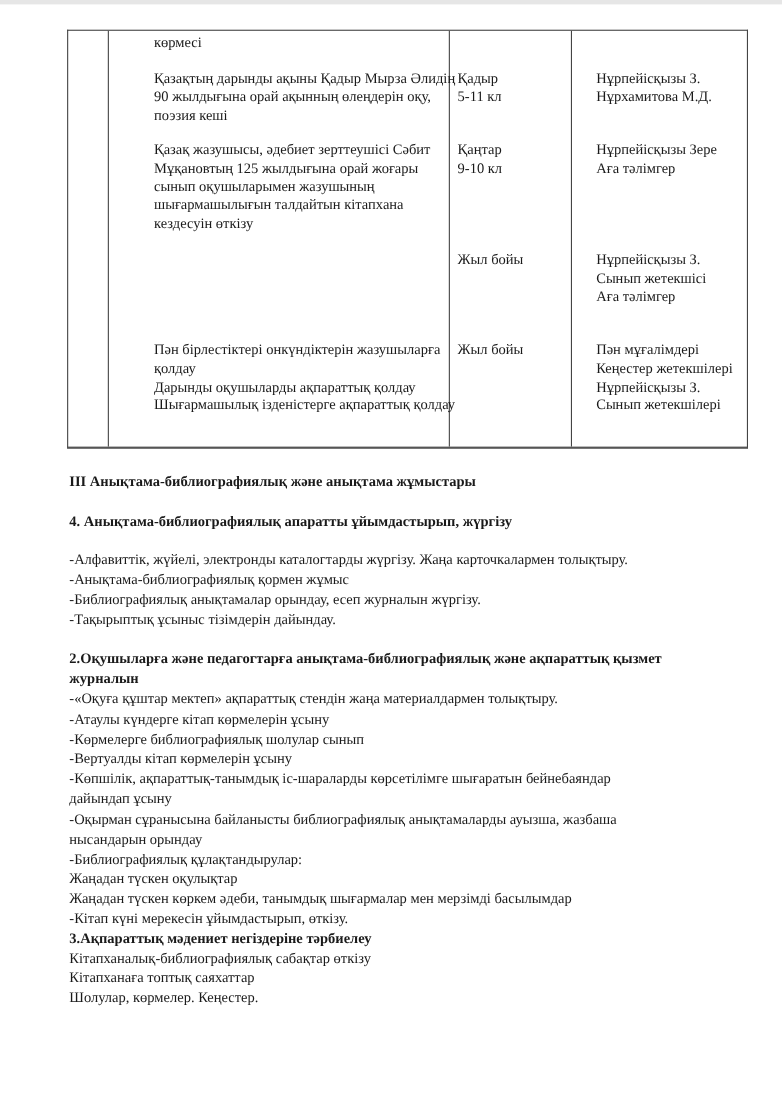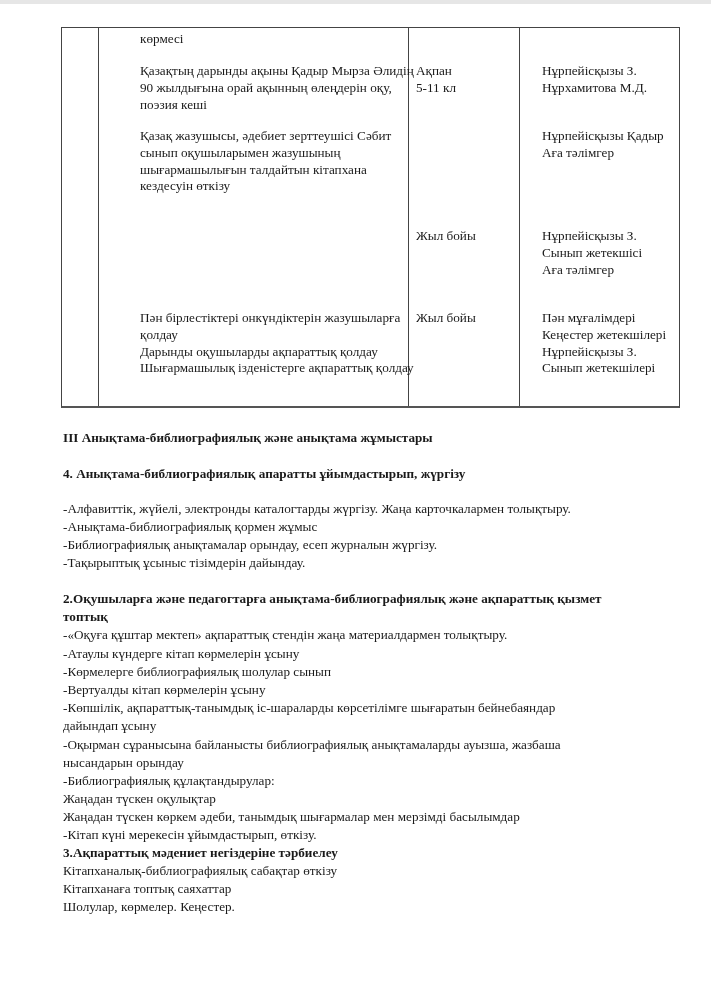--- a/index.html
+++ b/index.html
@@ -34,36 +34,41 @@
   <div class="cell c-event" style="top:3px">
     <span class="line">көрмесі</span>
   </div>
 
   <div class="cell c-event" style="top:35px">
     <span class="line">Қазақтың дарынды ақыны Қадыр Мырза Әлидің</span>
     <span class="line">90 жылдығына орай ақынның өлеңдерін оқу,</span>
     <span class="line">поэзия кеші</span>
   </div>
   <div class="cell c-date" style="top:35px">
-    <span class="line">Ақпан</span>
+    <span class="line">Қадыр</span>
     <span class="line">5-11 кл</span>
   </div>
   <div class="cell c-resp" style="top:35px">
     <span class="line">Нұрпейісқызы З.</span>
     <span class="line">Нұрхамитова М.Д.</span>
   </div>
 
   <div class="cell c-event" style="top:100px">
     <span class="line">Қазақ жазушысы, әдебиет зерттеушісі Сәбит</span>
+    <span class="line">Мұқановтың 125 жылдығына орай жоғары</span>
     <span class="line">сынып оқушыларымен жазушының</span>
     <span class="line">шығармашылығын талдайтын кітапхана</span>
     <span class="line">кездесуін өткізу</span>
   </div>
+  <div class="cell c-date" style="top:100px">
+    <span class="line">Қаңтар</span>
+    <span class="line">9-10 кл</span>
+  </div>
   <div class="cell c-resp" style="top:100px">
-    <span class="line">Нұрпейісқызы Қадыр</span>
+    <span class="line">Нұрпейісқызы Зере</span>
     <span class="line">Аға тәлімгер</span>
   </div>
 
   <div class="cell c-date" style="top:200px">
     <span class="line">Жыл бойы</span>
   </div>
   <div class="cell c-resp" style="top:200px">
     <span class="line">Нұрпейісқызы З.</span>
     <span class="line">Сынып жетекшісі</span>
     <span class="line">Аға тәлімгер</span>
@@ -88,21 +93,21 @@
 
 <div class="row h" style="top:429px">III Анықтама-библиографиялық және анықтама жұмыстары</div>
 
 <div class="row h" style="top:465px">4. Анықтама-библиографиялық апаратты ұйымдастырып, жүргізу</div>
 <div class="row" style="top:500px">-Алфавиттік, жүйелі, электронды каталогтарды жүргізу. Жаңа карточкалармен толықтыру.</div>
 <div class="row" style="top:518px">-Анықтама-библиографиялық қормен жұмыс</div>
 <div class="row" style="top:536px">-Библиографиялық анықтамалар орындау, есеп журналын жүргізу.</div>
 <div class="row" style="top:554px">-Тақырыптық ұсыныс тізімдерін дайындау.</div>
 
 <div class="row h" style="top:590px">2.Оқушыларға және педагогтарға анықтама-библиографиялық және ақпараттық қызмет</div>
-<div class="row h" style="top:608px">топтық</div>
+<div class="row h" style="top:608px">журналын</div>
 <div class="row" style="top:626px">-«Оқуға құштар мектеп»  ақпараттық стендін жаңа материалдармен толықтыру.</div>
 <div class="row" style="top:645px">-Атаулы күндерге кітап көрмелерін ұсыну</div>
 <div class="row" style="top:663px">-Көрмелерге библиографиялық шолулар сынып</div>
 <div class="row" style="top:681px">-Вертуалды кітап көрмелерін ұсыну</div>
 <div class="row" style="top:699px">-Көпшілік, ақпараттық-танымдық іс-шараларды көрсетілімге шығаратын бейнебаяндар</div>
 <div class="row" style="top:717px">дайындап ұсыну</div>
 <div class="row" style="top:736px">-Оқырман сұранысына байланысты библиографиялық анықтамаларды ауызша, жазбаша</div>
 <div class="row" style="top:754px">нысандарын орындау</div>
 <div class="row" style="top:772px">-Библиографиялық құлақтандырулар:</div>
 <div class="row" style="top:790px">Жаңадан түскен оқулықтар</div>

